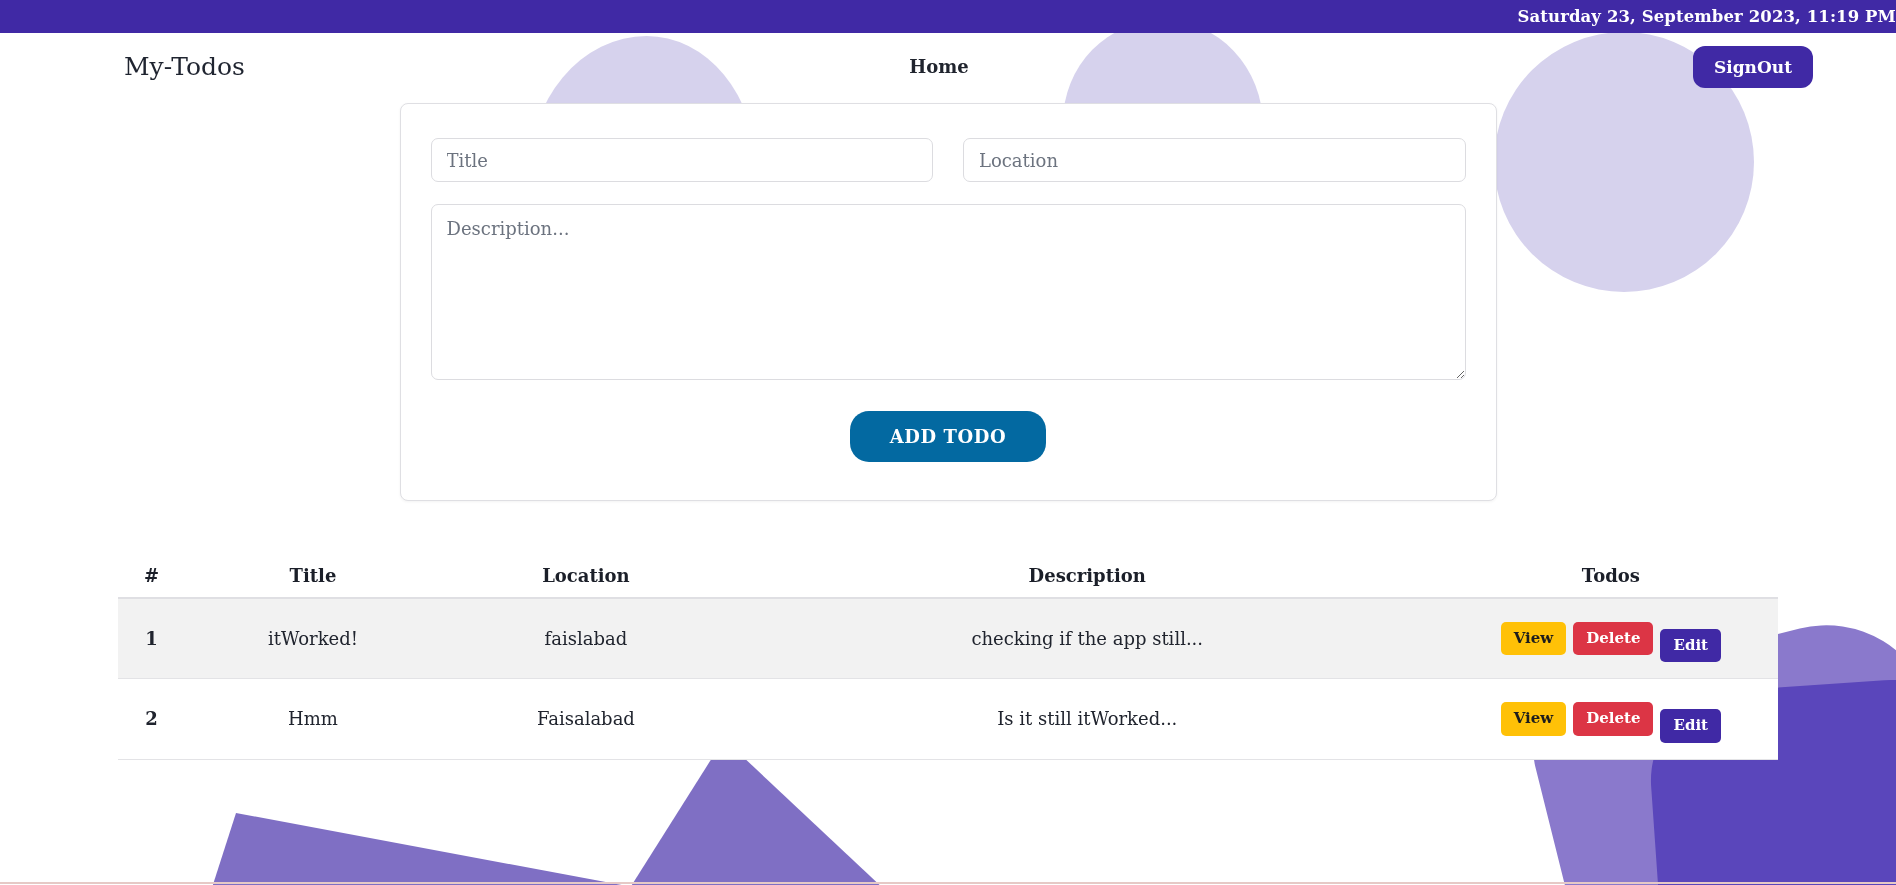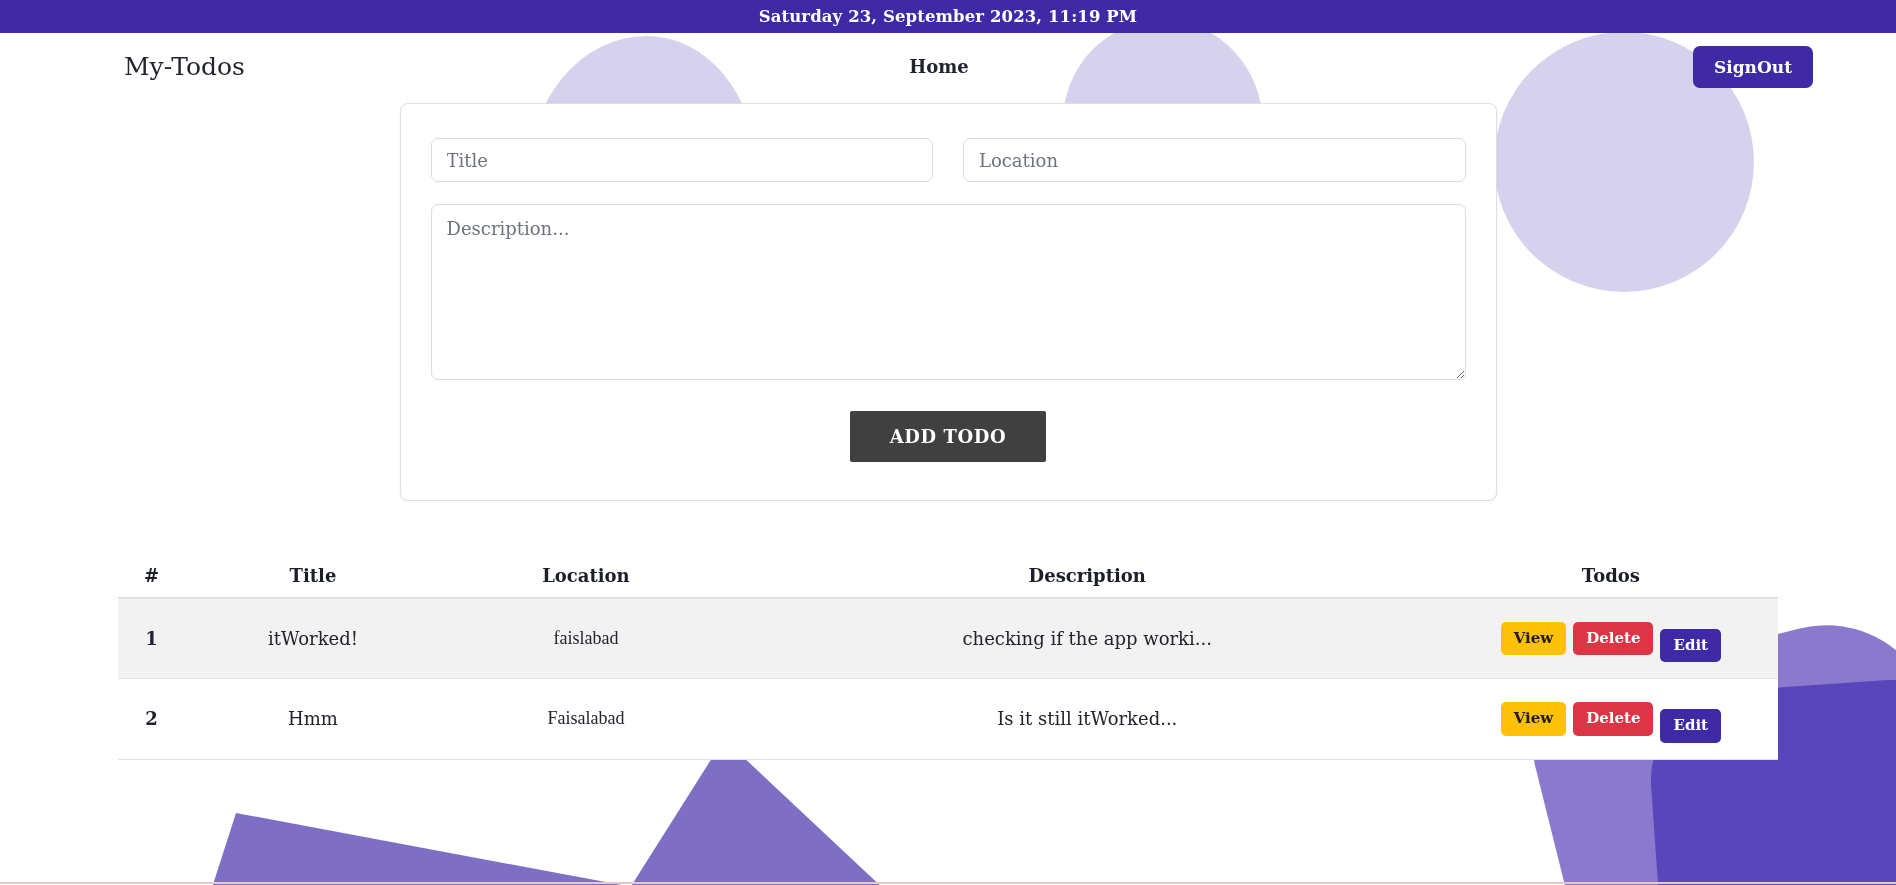--- a/index.html
+++ b/index.html
@@ -112,21 +112,21 @@
 
   
   .datebar {
     position: relative;
     z-index: 5;
     height: 33px;
     background: #4029a5;
     color: #ffffff;
     display: flex;
     align-items: center;
-    justify-content: center;
+    justify-content: flex-end;
     font-size: 16.5px;
     font-weight: bold;
     letter-spacing: .1px;
     font-family: "DejaVu Serif", "Liberation Serif", serif;
   }
 
   
   .navbar {
     position: relative;
     z-index: 5;
@@ -149,21 +149,21 @@
   .nav-link {
     font-size: 18px;
     color: #20242e;
     text-decoration: none;
     font-weight: 600;
   }
   .signout-btn {
     background: #4029a5;
     color: #ffffff;
     border: none;
-    border-radius: 7px;
+    border-radius: 12px;
     padding: 11px 21px;
     font-size: 17px;
     font-weight: bold;
     cursor: pointer;
     font-family: "DejaVu Serif", "Liberation Serif", serif;
   }
 
   
   .card {
     position: relative;
@@ -217,24 +217,24 @@
     resize: vertical;
     font-family: "DejaVu Serif", "Liberation Serif", serif;
   }
   .desc::placeholder { color: #6c737f; opacity: 1; }
   .btn-wrap {
     display: flex;
     justify-content: center;
     margin-top: 27px;
   }
   .add-btn {
-    background: #404040;
+    background: #0369a1;
     color: #ffffff;
     border: none;
-    border-radius: 2px;
+    border-radius: 19px;
     padding: 15px 40px;
     font-size: 18px;
     font-weight: bold;
     letter-spacing: .6px;
     cursor: pointer;
     font-family: "DejaVu Serif", "Liberation Serif", serif;
   }
 
   
   .table-wrap {
@@ -261,21 +261,21 @@
     color: #20242e;
     padding: 16px 6px;
     text-align: center;
     border-bottom: 1px solid #e3e3e6;
     vertical-align: middle;
   }
   tbody tr:nth-child(odd) { background: #f2f2f2; }
   tbody tr:nth-child(even) { background: #ffffff; }
   td.col-idx { font-weight: bold; width: 60px; }
   td.col-title { width: 230px; }
-  td.col-loc { width: 260px; font-family: Liberation Serif, serif; }
+  td.col-loc { width: 260px; }
   td.col-desc { width: 640px; }
   td.col-action { width: 300px; }
 
   .actions {
     display: flex;
     gap: 7px;
     justify-content: center;
     align-items: center;
   }
   .act {
@@ -345,21 +345,21 @@
           <th>Location</th>
           <th>Description</th>
           <th>Todos</th>
         </tr>
       </thead>
       <tbody>
         <tr>
           <td class="col-idx">1</td>
           <td class="col-title">itWorked!</td>
           <td class="col-loc">faislabad</td>
-          <td class="col-desc">checking if the app worki...</td>
+          <td class="col-desc">checking if the app still...</td>
           <td class="col-action">
             <div class="actions">
               <button class="act act-view">View</button>
               <button class="act act-delete">Delete</button>
               <button class="act act-edit">Edit</button>
             </div>
           </td>
         </tr>
         <tr>
           <td class="col-idx">2</td>

